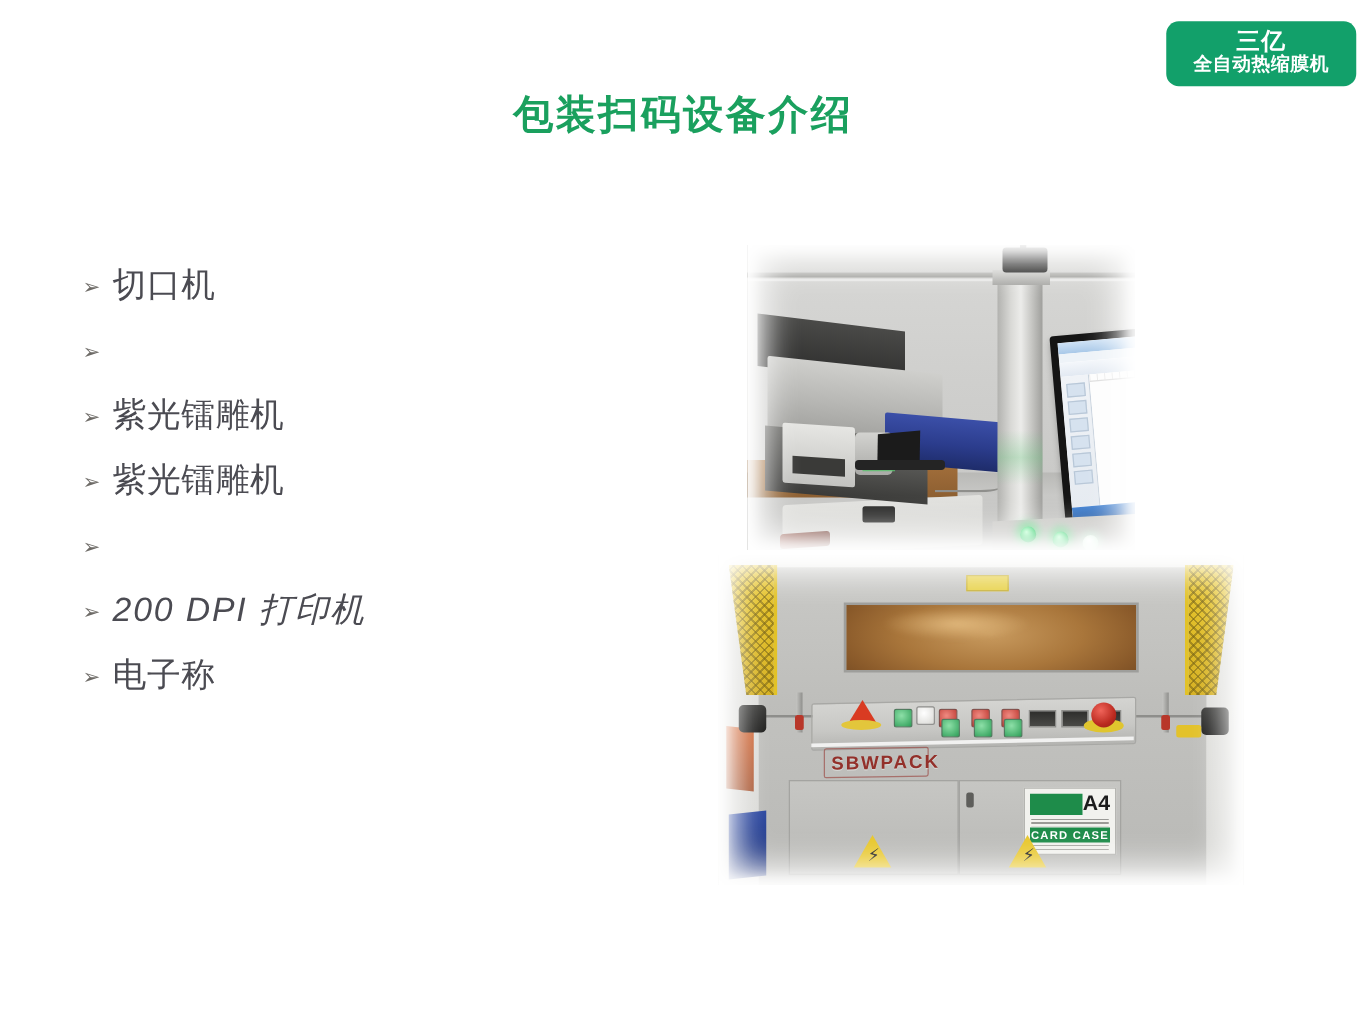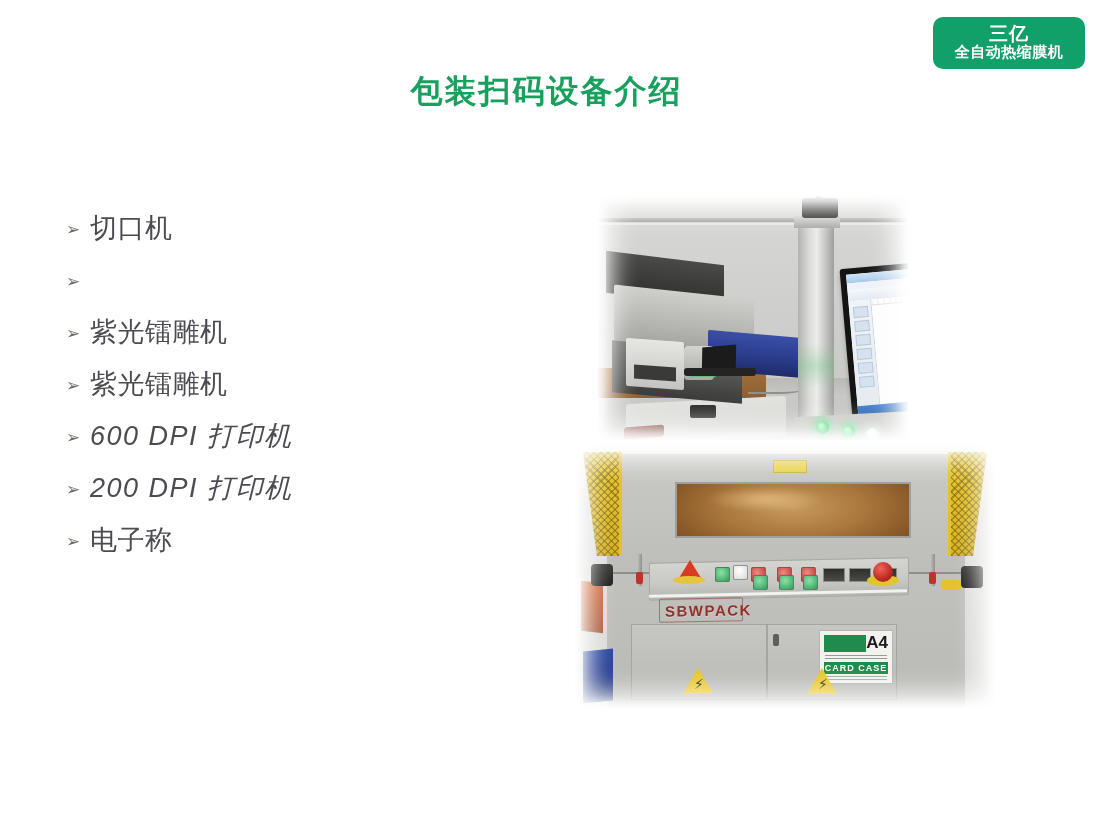--- a/index.html
+++ b/index.html
@@ -541,21 +541,20 @@
     <span class="bullet-text">紫光镭雕机</span>
   </div>
 
   <div class="bullet-row">
     <span class="bullet-marker">➢</span>
     <span class="bullet-text">紫光镭雕机</span>
   </div>
 
   <div class="bullet-row">
     <span class="bullet-marker">➢</span>
-    <span class="bullet-text latin-italic">600 DPI 打印机</span>
   </div>
 
   <div class="bullet-row">
     <span class="bullet-marker">➢</span>
     <span class="bullet-text latin-italic">200 DPI 打印机</span>
   </div>
 
   <div class="bullet-row">
     <span class="bullet-marker">➢</span>
     <span class="bullet-text">电子称</span>

